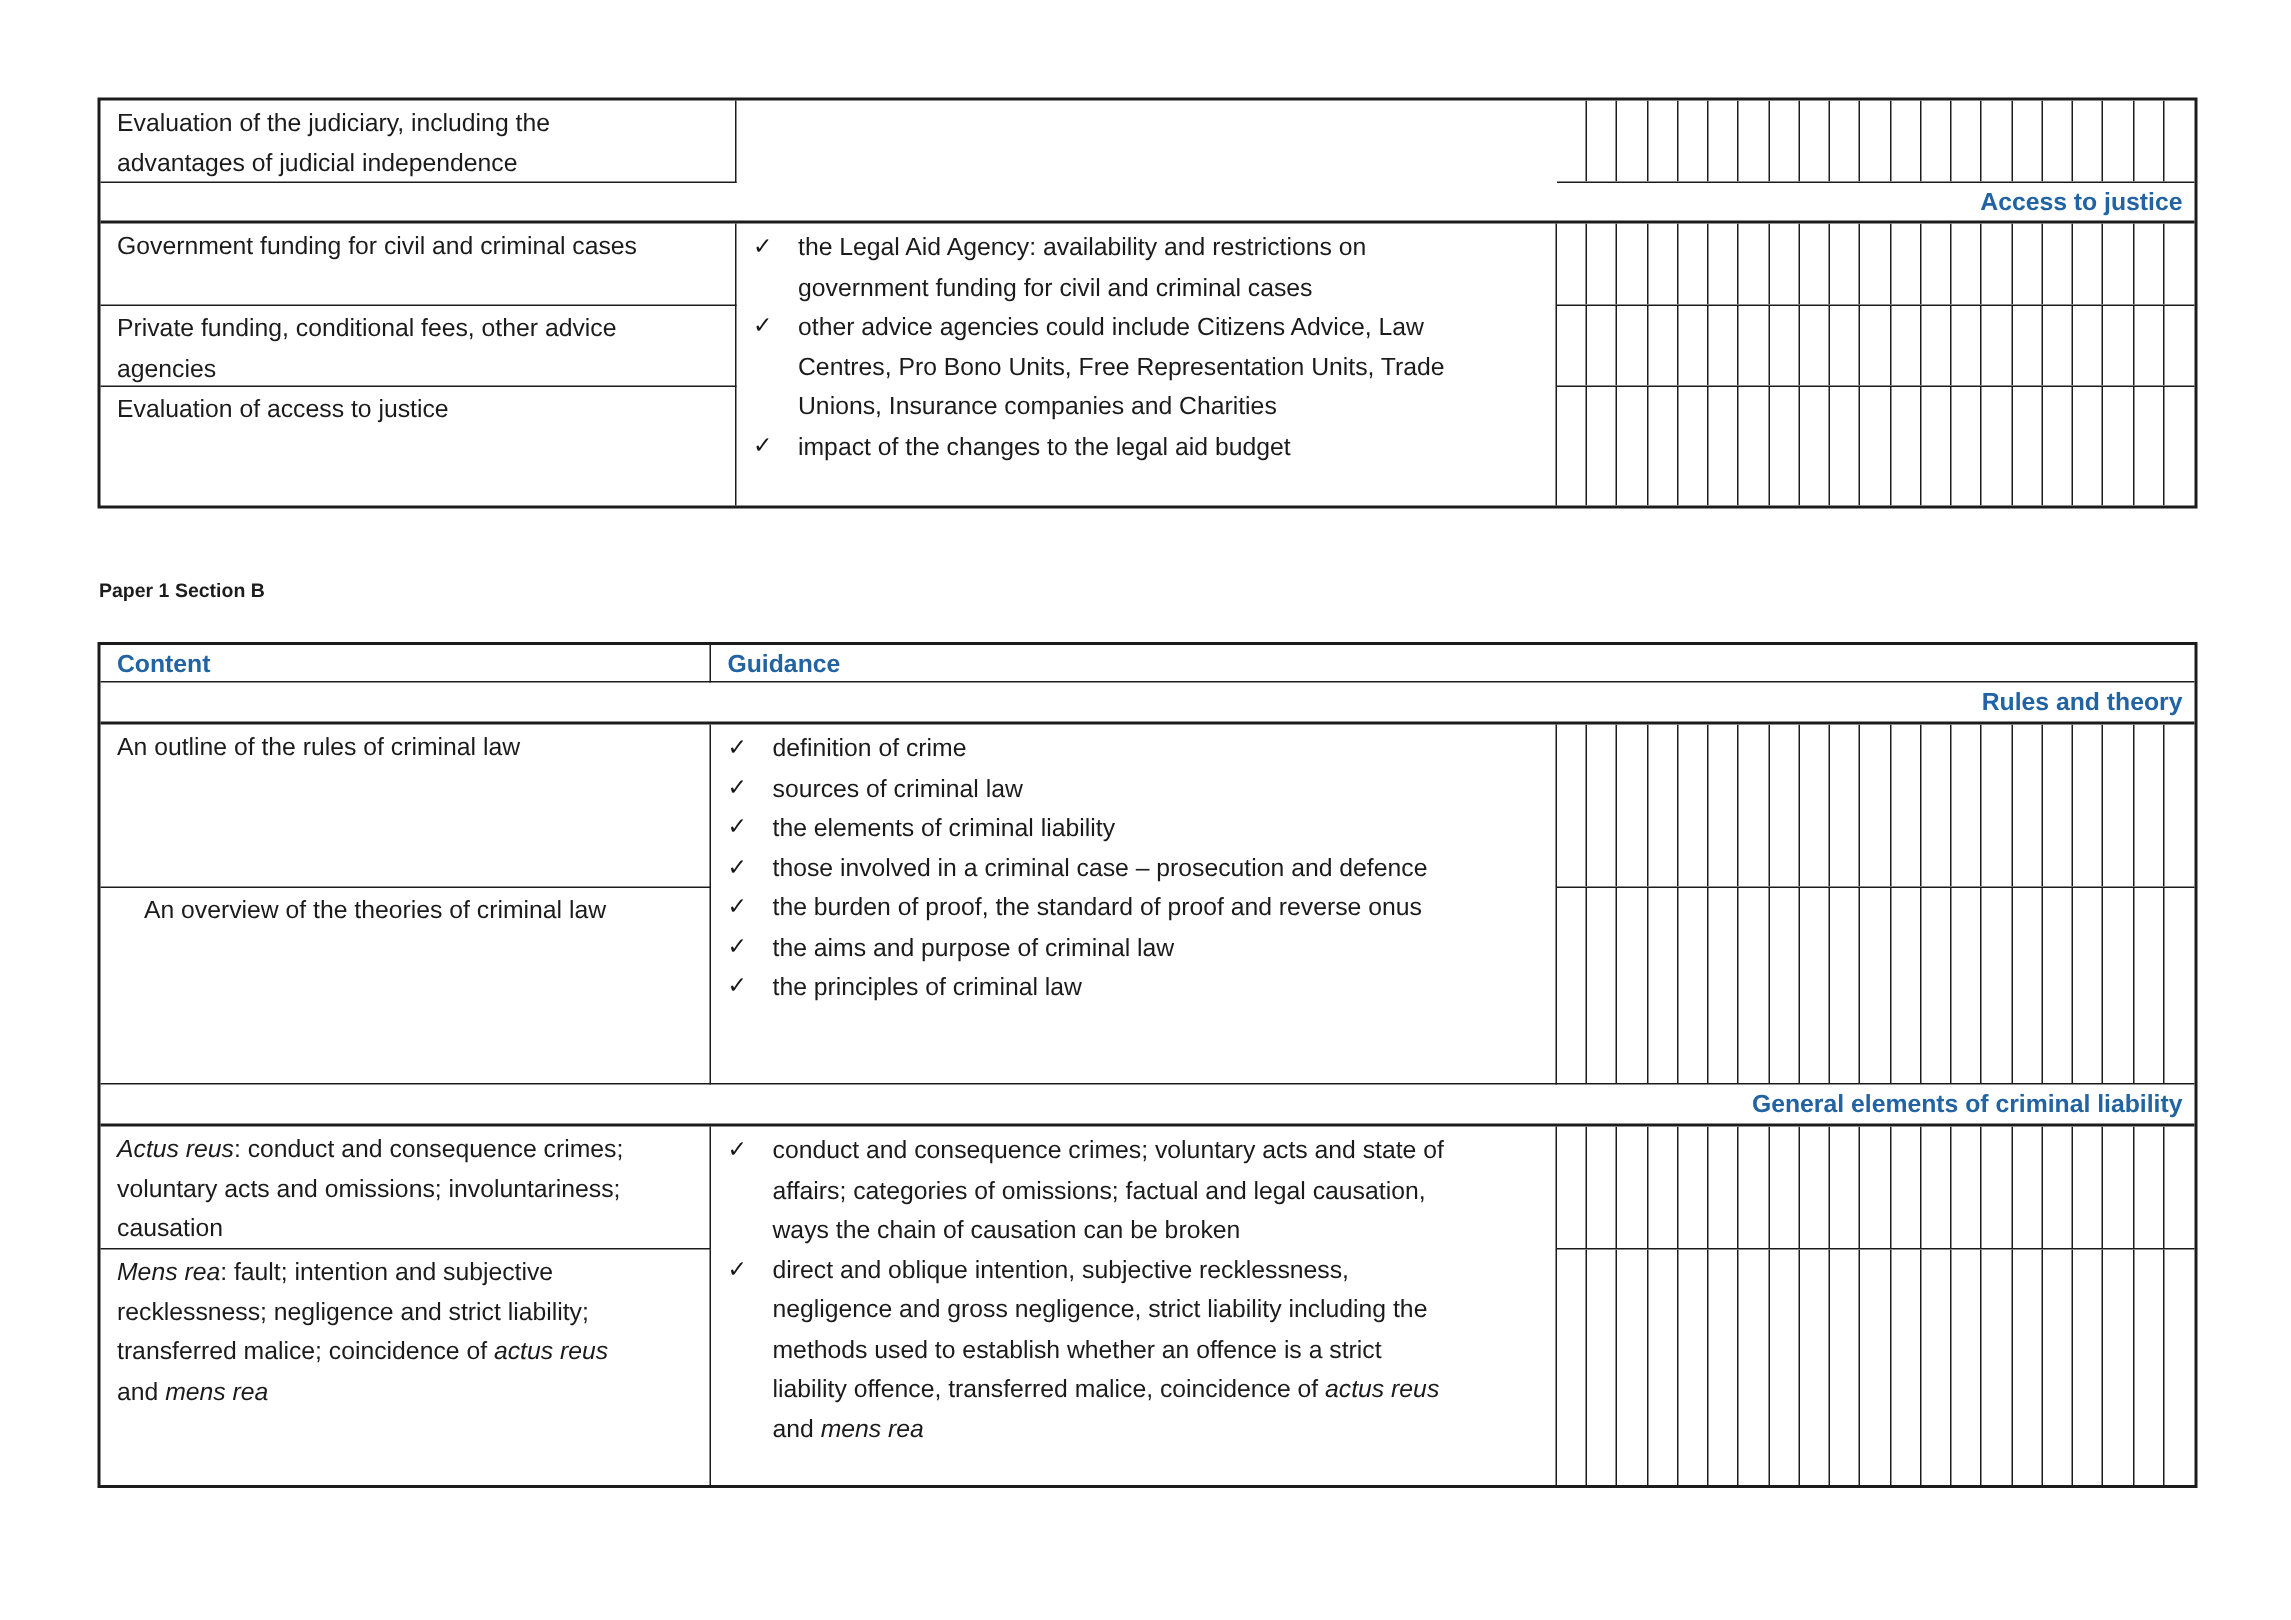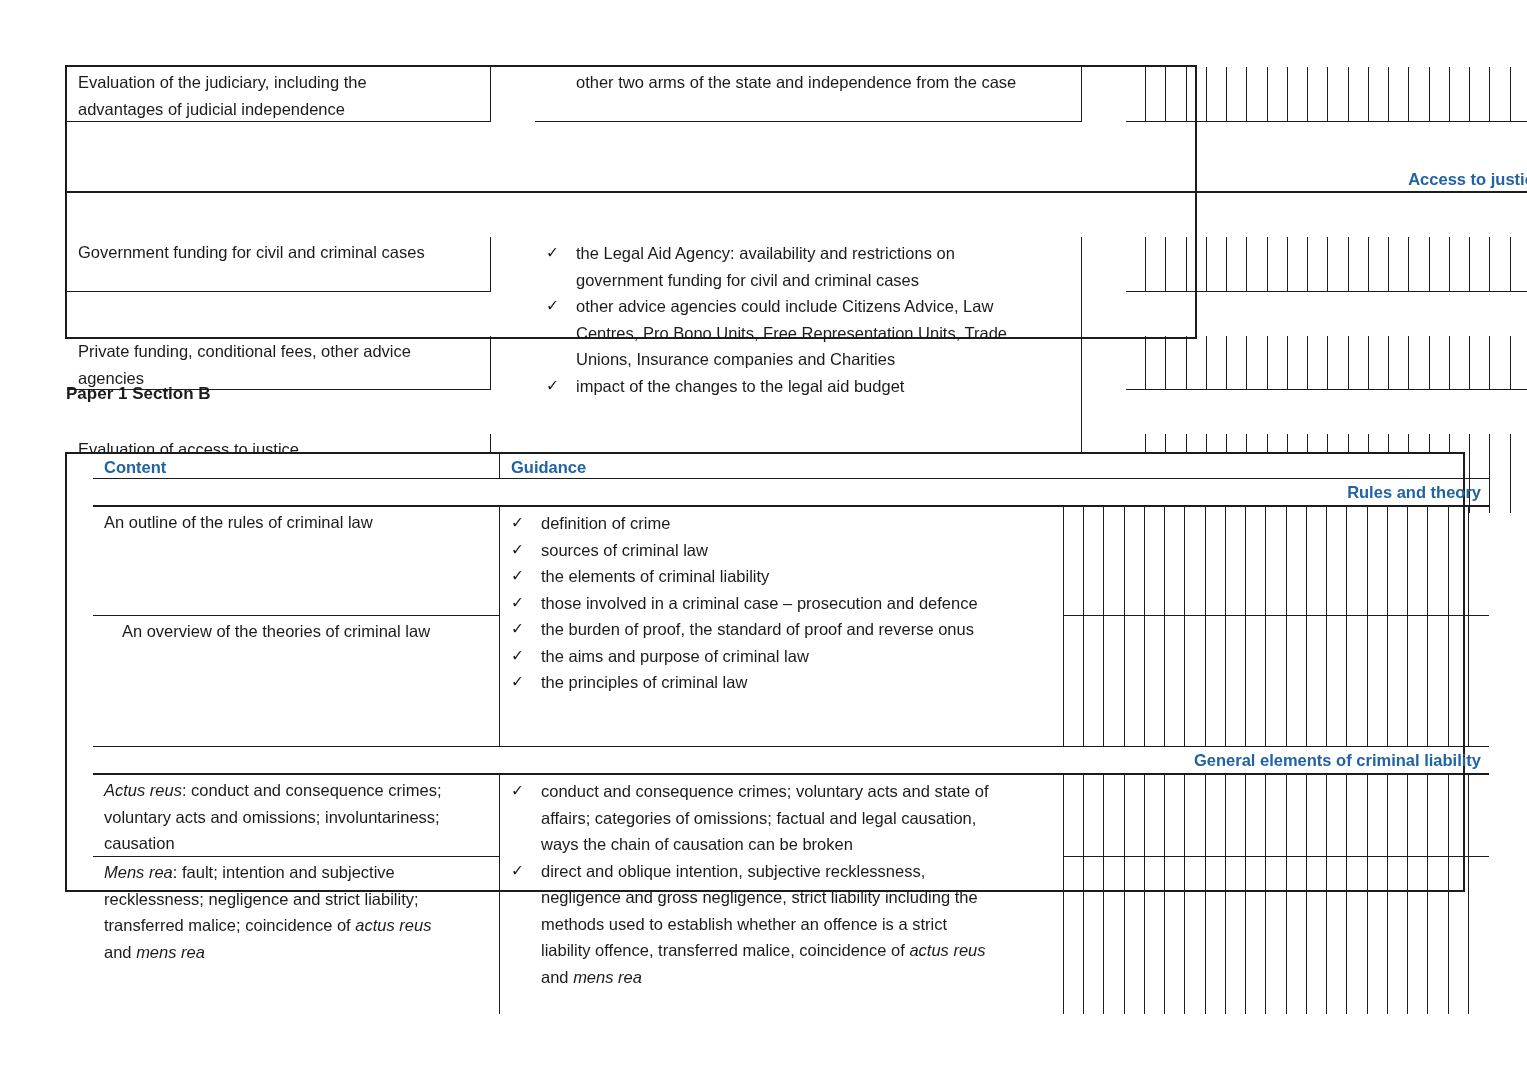--- a/index.html
+++ b/index.html
@@ -2,32 +2,32 @@
 <html><head>
 <meta charset="utf-8">
 <style>
   html,body{margin:0;padding:0;background:#ffffff;}
   .page{
     position:relative;width:1527px;height:1080px;background:#ffffff;overflow:hidden;
     font-family:"Liberation Sans","DejaVu Sans",sans-serif;
     color:#1b1b1b;font-size:16.5px;line-height:26.5px;
   }
   .doc-heading{
-    position:absolute;left:66px;top:381px;font-weight:700;font-size:17px;color:#1c1c1c;
+    position:absolute;left:66px;top:381px;font-weight:700;font-size:13px;color:#1c1c1c;
   }
   .sheet-table{
     position:absolute;left:65px;box-sizing:border-box;background:#fff;
     border:2px solid #1c1c1c;display:grid;
   }
-  .tbl-top{top:65px;width:1132px;height:274px;
+  .tbl-top{top:65px;width:1400px;height:274px;
     grid-template-columns:424px 547px 425px;
-    grid-template-rows:55px 27px 55px 54px 79px;gap:44px;}
-  .tbl-b{top:452px;width:1400px;height:440px;
+    grid-template-rows:55px 27px 55px 54px 79px;}
+  .tbl-b{top:428px;width:1400px;height:564px;
     grid-template-columns:407px 564px 425px;
-    grid-template-rows:25px 28px 109px 131px 28px 82px 157px;padding-left:26px;}
+    grid-template-rows:25px 28px 109px 131px 28px 82px 157px;}
   .cell{box-sizing:border-box;border-right:1.5px solid #1c1c1c;border-bottom:1.5px solid #1c1c1c;overflow:hidden;}
   .no-br{border-right:none;}
   .no-bb{border-bottom:none;}
   .txt{padding:2px 8px 0 11px;}
   .content-txt-top{padding-right:53px;}
   .content-txt-b{padding-right:51px;}
   .sec-title{color:#2163a3;font-weight:700;font-size:16.5px;padding:0 8px 0 11px;text-align:right;}
   .hdr{color:#2163a3;font-weight:700;font-size:16.5px;padding:0 8px 0 11px;}
   .cont-guid{padding:2px 30px 0 41px;}
   ul.cklist{list-style:none;margin:0;padding:3px 0 0 11px;}
@@ -41,21 +41,20 @@
 </style>
 </head>
 <body>
 
 <div class="page">
 
   <div class="sheet-table tbl-top">
 
     <div class="cell txt content-txt-top" style="grid-area:1/1/2/2;">Evaluation of the judiciary, including the advantages of judicial independence</div>
 
-    <div class="cell txt cont-guid" style="grid-area:1/2/2/3;">other two arms of the state and independence from the case</div>
 
     <div class="cell no-br" style="grid-area:1/3/2/4;">
       <div class="ticks">
           <div class="tick-cell"></div>
           <div class="tick-cell"></div>
           <div class="tick-cell"></div>
           <div class="tick-cell"></div>
           <div class="tick-cell"></div>
           <div class="tick-cell"></div>
           <div class="tick-cell"></div>

